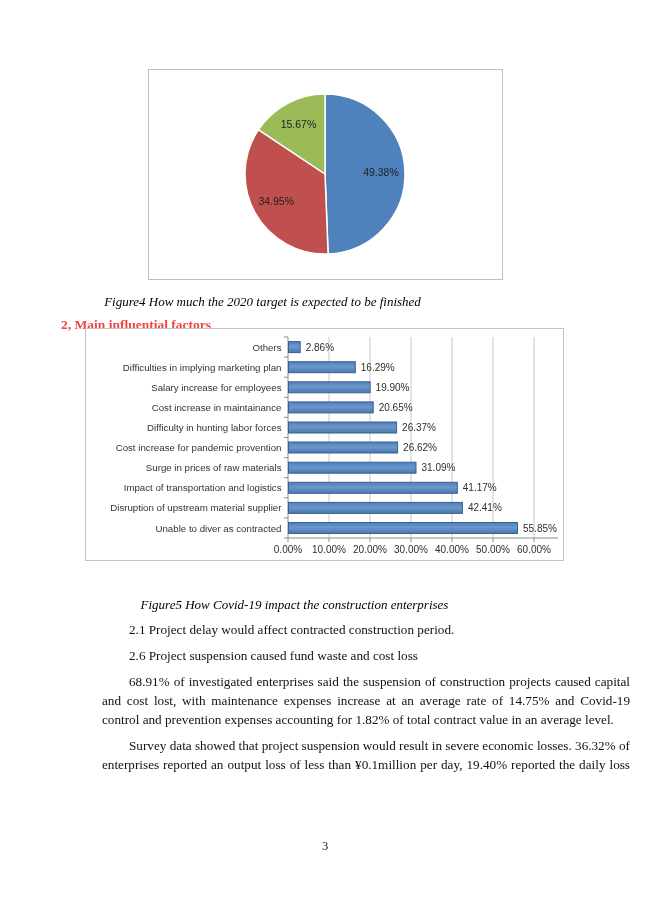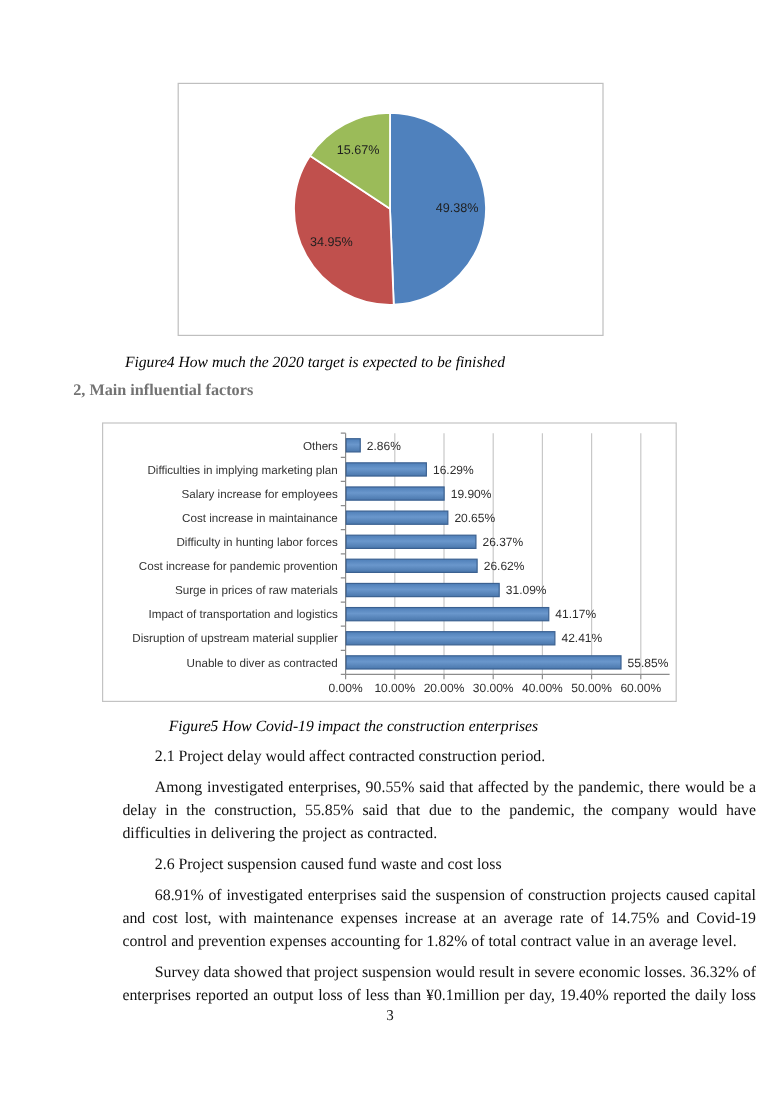--- a/index.html
+++ b/index.html
@@ -8,35 +8,35 @@
     font-family:"Liberation Serif", serif;color:#1a1a1a;overflow:hidden;
   }
   .page{position:absolute;inset:0;}
   figure{margin:0;}
 
   .pie-figure{
     position:absolute;left:148px;top:69px;width:353px;height:209px;
     border:1px solid #bfbfbf;background:#ffffff;
   }
   .bar-figure{
-    position:absolute;left:85px;top:352px;width:477px;height:231px;
+    position:absolute;left:85px;top:328px;width:477px;height:231px;
     border:1px solid #c3c3c3;background:#ffffff;
   }
   svg{display:block;}
 
   .caption{
     position:absolute;left:0;width:525px;text-align:center;
     font-style:italic;font-size:13px;line-height:16px;color:#000000;
   }
   .caption4{top:294px;}
   .caption5{top:597px;padding-left:32px;}
 
   .heading{
     position:absolute;left:61px;top:317px;margin:0;
-    font-size:13.5px;font-weight:bold;color:#737373;
+    font-size:13.5px;font-weight:bold;color:#ef4444;
   }
 
   .body-text{
     position:absolute;left:61px;top:620px;width:528px;
     font-size:13.2px;line-height:19px;color:#111111;margin-left:41px;
   }
   .body-text p{
     margin:0 0 7px 0;text-indent:27px;text-align:justify;
   }
   .body-text p.force-justify{text-align-last:justify;}
@@ -138,21 +138,20 @@
         <text x="366" y="224" text-anchor="middle" font-size="10" fill="#2e2e2e" font-family="&quot;Liberation Sans&quot;, sans-serif">40.00%</text>
         <text x="407" y="224" text-anchor="middle" font-size="10" fill="#2e2e2e" font-family="&quot;Liberation Sans&quot;, sans-serif">50.00%</text>
         <text x="448" y="224" text-anchor="middle" font-size="10" fill="#2e2e2e" font-family="&quot;Liberation Sans&quot;, sans-serif">60.00%</text>
       </svg>
   </figure>
 
   <div class="caption caption5">Figure5 How Covid-19 impact the construction enterprises</div>
 
   <div class="body-text">
     <p>2.1 Project delay would affect contracted construction period.</p>
-    <p>Among investigated enterprises, 90.55% said that affected by the pandemic, there would be a delay in the construction, 55.85% said that due to the pandemic, the company would have difficulties in delivering the project as contracted.</p>
     <p>2.6 Project suspension caused fund waste and cost loss</p>
     <p>68.91% of investigated enterprises said the suspension of construction projects caused capital and cost lost, with maintenance expenses increase at an average rate of 14.75% and Covid-19 control and prevention expenses accounting for 1.82% of total contract value in an average level.</p>
     <p class="force-justify">Survey data showed that project suspension would result in severe economic losses. 36.32% of enterprises reported an output loss of less than ¥0.1million per day, 19.40% reported the daily loss</p>
   </div>
 
   <div class="page-number">3</div>
 
 </div>
 
 </body></html>

